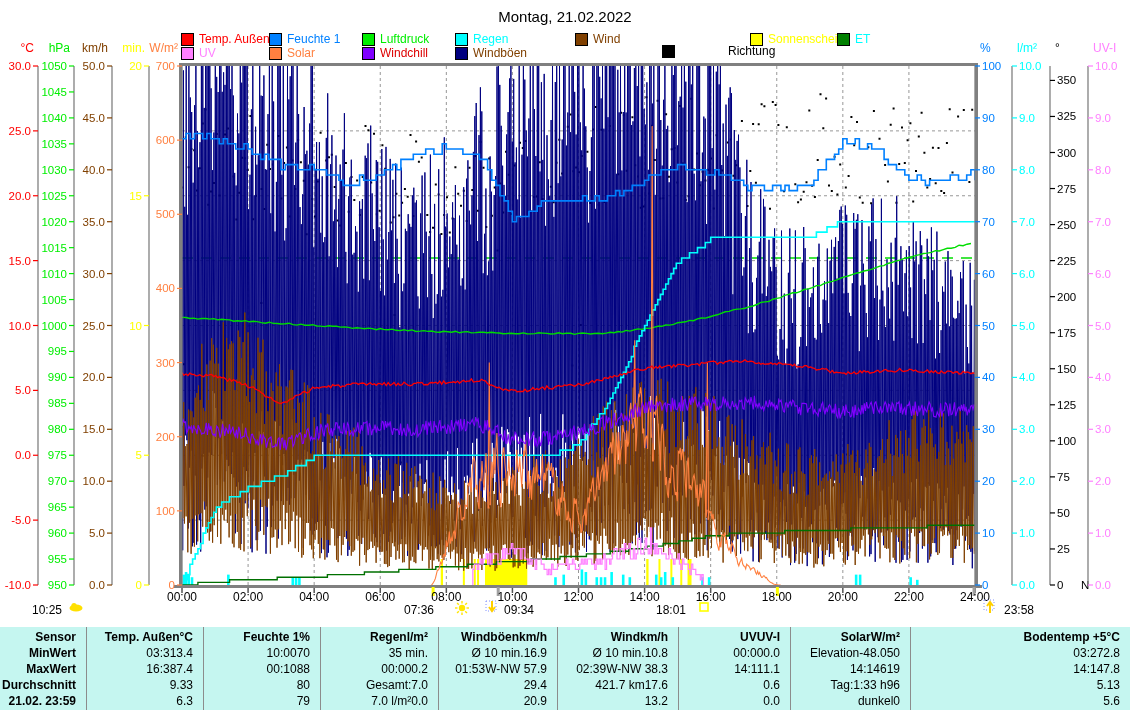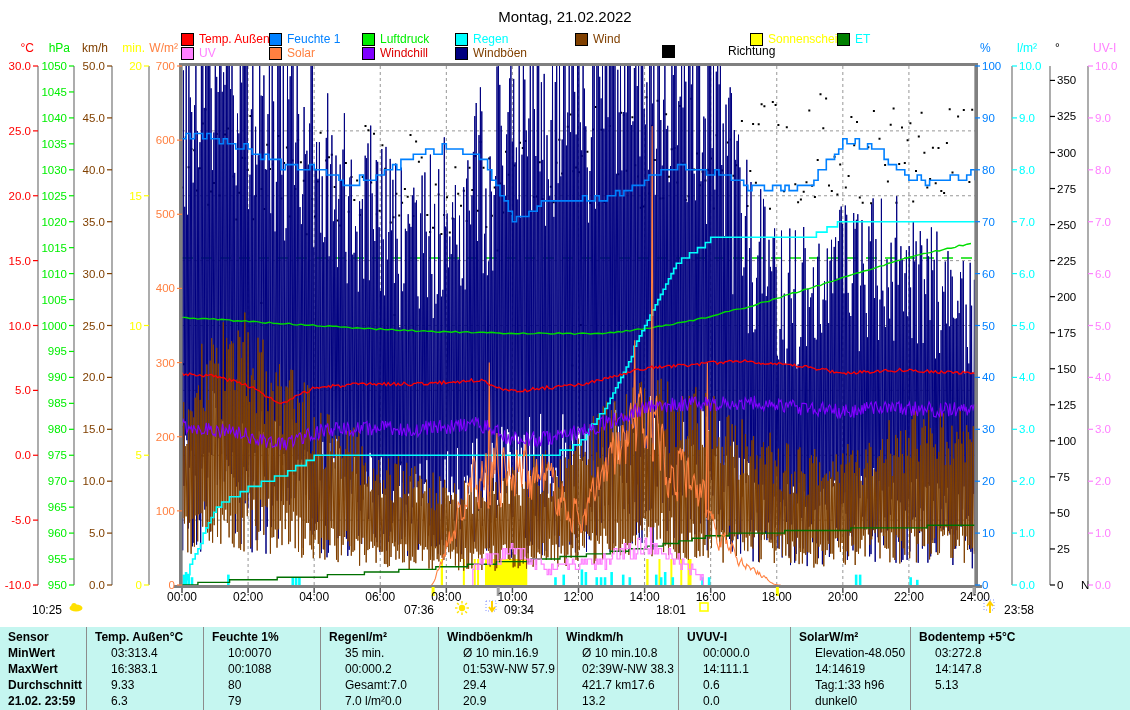--- a/index.html
+++ b/index.html
@@ -5,21 +5,21 @@
   html,body{margin:0;padding:0;background:#FFFFFF;}
   body{width:1130px;height:710px;position:relative;font-family:"Liberation Sans",sans-serif;overflow:hidden;}
   #page-title{position:absolute;top:8px;left:0;width:1130px;text-align:center;font-size:15px;color:#000;}
   #legend{position:absolute;top:0;left:0;width:1130px;height:62px;}
   .legend-item{position:absolute;display:flex;align-items:center;font-size:12px;white-space:nowrap;}
   .legend-item .swatch{width:11px;height:11px;border:1px solid #000;margin-right:5px;display:inline-block;}
   #chart-wrap{position:absolute;top:0;left:0;}
   #stats-table{position:absolute;top:625px;left:0;width:1130px;height:85px;background:#C5F6F0;border-top:2px solid #FFFFFF;box-sizing:border-box;display:flex;font-size:12px;color:#000;}
   .tcol{box-sizing:border-box;padding-top:2px;}
   .tcol + .tcol{border-left:1px solid #8C8C8C;}
-  .trow{height:16px;line-height:16px;display:flex;justify-content:flex-start;padding:0 10px 0 24px;white-space:nowrap;overflow:hidden;}
+  .trow{height:16px;line-height:16px;display:flex;justify-content:flex-end;padding:0 10px 0 24px;white-space:nowrap;overflow:hidden;}
   .trow.hdr{font-weight:bold;padding-left:8px;}
   .trow.last .val{font-weight:normal;}
   .tcol.sensor .trow{font-weight:bold;padding-left:8px;}
   text{font-family:"Liberation Sans",sans-serif;}
 </style>
 </head>
 <body>
 
 <div id="page-title">Montag, 21.02.2022</div>
 <div id="legend">
@@ -516,21 +516,21 @@
       <div class="trow hdr">
         <span>Temp. Außen</span>
         <span>°C</span>
       </div>
       <div class="trow">
         <span>03:31</span>
         <span class="val">3.4</span>
       </div>
       <div class="trow">
         <span>16:38</span>
-        <span class="val">3.1</span>
+        <span class="val">7.4</span>
       </div>
       <div class="trow">
         <span></span>
         <span class="val">9.33</span>
       </div>
       <div class="trow last">
         <span></span>
         <span class="val">6.3</span>
       </div>
     </div>
@@ -675,15 +675,19 @@
         <span>03:27</span>
         <span class="val">2.8</span>
       </div>
       <div class="trow">
         <span>14:14</span>
         <span class="val">7.8</span>
       </div>
       <div class="trow">
         <span></span>
         <span class="val">5.13</span>
+      </div>
+      <div class="trow last">
+        <span></span>
+        <span class="val">5.6</span>
       </div>
     </div>
   </div>
 
 </body></html>

